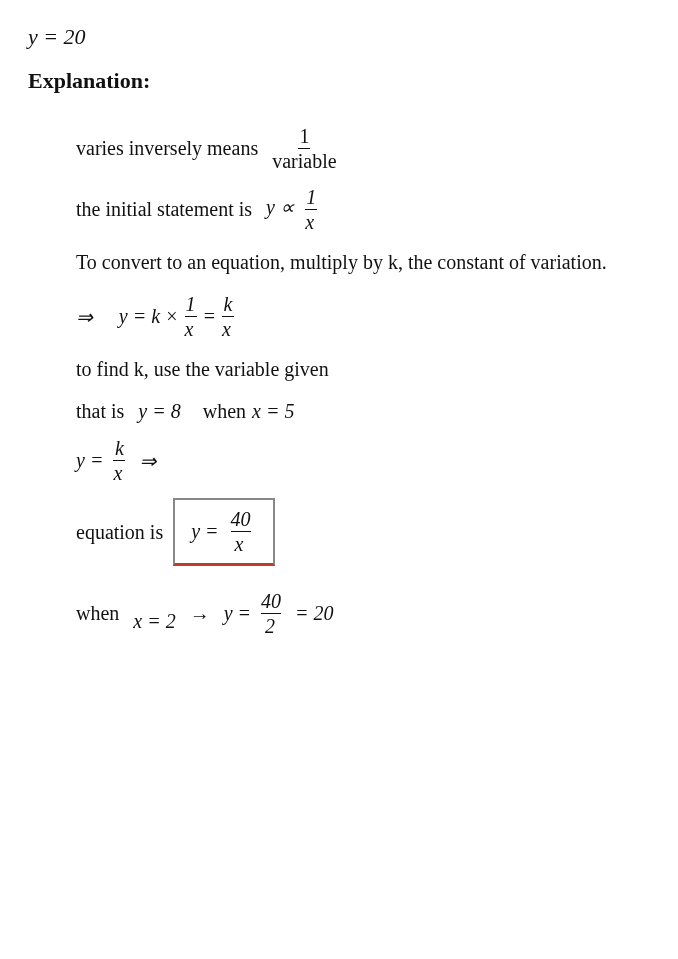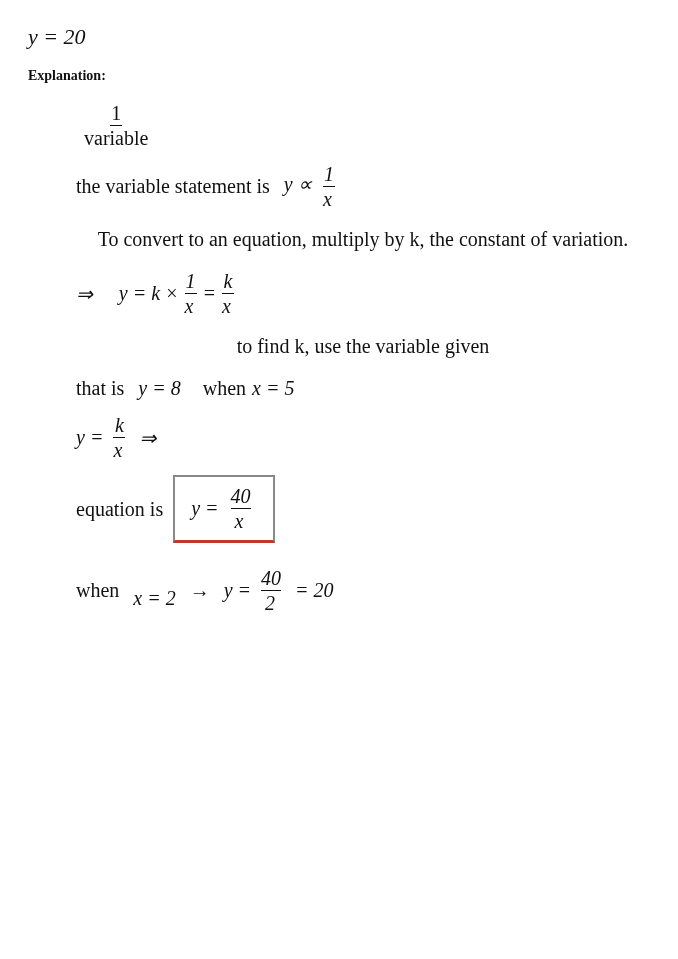--- a/index.html
+++ b/index.html
@@ -11,23 +11,23 @@
       width: 678px;
       min-height: 959px;
       padding: 24px 28px 32px 28px;
     }
     .answer-line {
       font-size: 22px;
       margin-bottom: 18px;
       font-style: italic;
     }
     .explanation-label {
-      font-size: 14px;
+      font-size: 22px;
       font-weight: bold;
-      margin-bottom: 18px;
+      margin-bottom: 31px;
     }
     .indent {
       margin-left: 48px;
     }
     .block {
       margin-bottom: 18px;
     }
     .frac {
       display: inline-flex;
       flex-direction: column;
@@ -43,21 +43,20 @@
     }
     .frac .den {
       padding-top: 1px;
       min-width: 12px;
       text-align: left;
     }
     .italic { font-style: italic; }
     .para {
       margin-bottom: 16px;
       line-height: 1.5;
-      text-align: center;
     }
     .math-line {
       display: flex;
       align-items: center;
       flex-wrap: wrap;
       gap: 6px;
       margin-bottom: 14px;
     }
     .boxed {
       border: 2px solid #888;
@@ -72,30 +71,31 @@
 </head>
 <body>
 
 <div class="answer-line">
   <span>y = 20</span>
 </div>
 
 <div class="explanation-label">Explanation:</div>
 
 <div class="indent block math-line">
+  <span>varies inversely means</span>
   <span style="margin-left:8px; display:inline-flex; align-items:flex-end;">
     <span class="frac">
       <span class="num">1</span>
       <span class="den">variable</span>
     </span>
   </span>
 </div>
 
 <div class="indent block math-line">
-  <span>the variable statement is</span>
+  <span>the initial statement is</span>
   <span style="margin-left:8px;">
     <span class="italic">y ∝</span>
     <span class="frac" style="margin-left:6px;">
       <span class="num italic">1</span>
       <span class="den italic">x</span>
     </span>
   </span>
 </div>
 
 <div class="indent block para">To convert to an equation, multiply by k, the constant of variation.</div>

